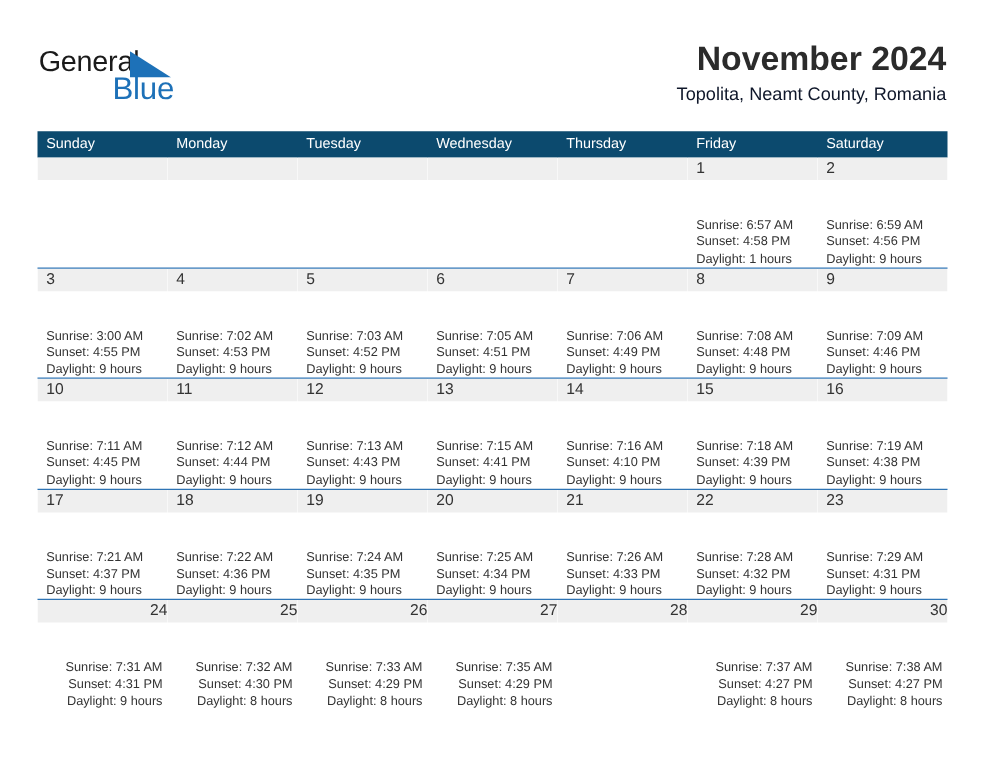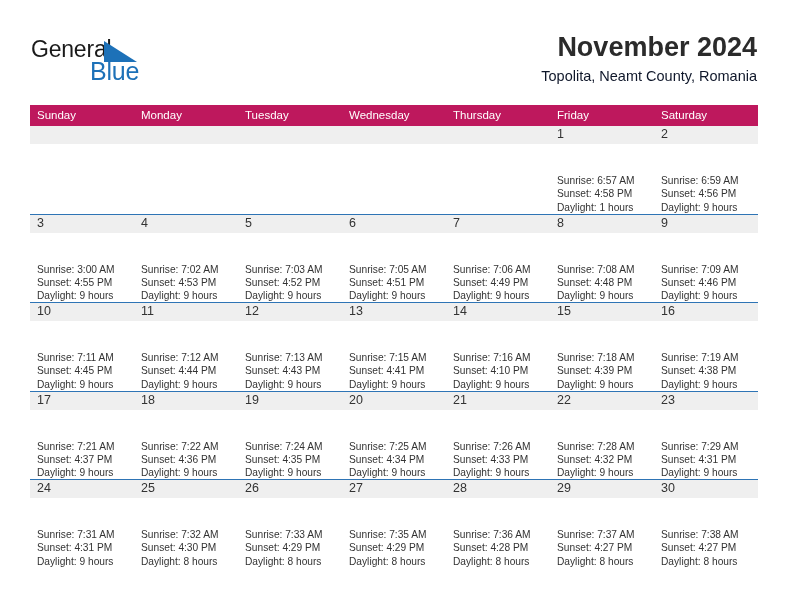--- a/index.html
+++ b/index.html
@@ -93,21 +93,21 @@
   .calendar {
     position: absolute;
     left: 30px;
     top: 105px;
     width: 728px;
   }
 
   .weekday-row {
     display: flex;
     width: 100%;
-    background: #be185d;
+    background: #0c4a6e;
     height: 21px;
   }
   .weekday {
     flex: 1 1 0;
     color: #ffffff;
     font-size: 11.5px;
     line-height: 21px;
     padding-left: 7px;
     box-sizing: border-box;
     white-space: nowrap;
@@ -116,20 +116,21 @@
 
   .week-row {
     display: flex;
     width: 100%;
     border-bottom: 1.3px solid #2e74b5;
     height: 88.5px;
     box-sizing: border-box;
   }
   .week-row:last-child {
     border-bottom: none;
+    text-align: right;
   }
 
   .day-cell {
     flex: 1 1 0;
     box-sizing: border-box;
     position: relative;
     overflow: hidden;
   }
   .day-number-band {
     height: 18px;
@@ -427,25 +428,20 @@
           <div class="day-cell">
             <div class="day-number-band">27</div>
             <div class="day-info">
               <div>Sunrise: 7:35 AM</div>
               <div>Sunset: 4:29 PM</div>
               <div class="wrap">Daylight: 8 hours and 53 minutes.</div>
             </div>
           </div>
           <div class="day-cell">
             <div class="day-number-band">28</div>
-            <div class="day-info">
-              <div>Sunrise: 7:36 AM</div>
-              <div>Sunset: 4:28 PM</div>
-              <div class="wrap">Daylight: 8 hours and 52 minutes.</div>
-            </div>
           </div>
           <div class="day-cell">
             <div class="day-number-band">29</div>
             <div class="day-info">
               <div>Sunrise: 7:37 AM</div>
               <div>Sunset: 4:27 PM</div>
               <div class="wrap">Daylight: 8 hours and 50 minutes.</div>
             </div>
           </div>
           <div class="day-cell">

